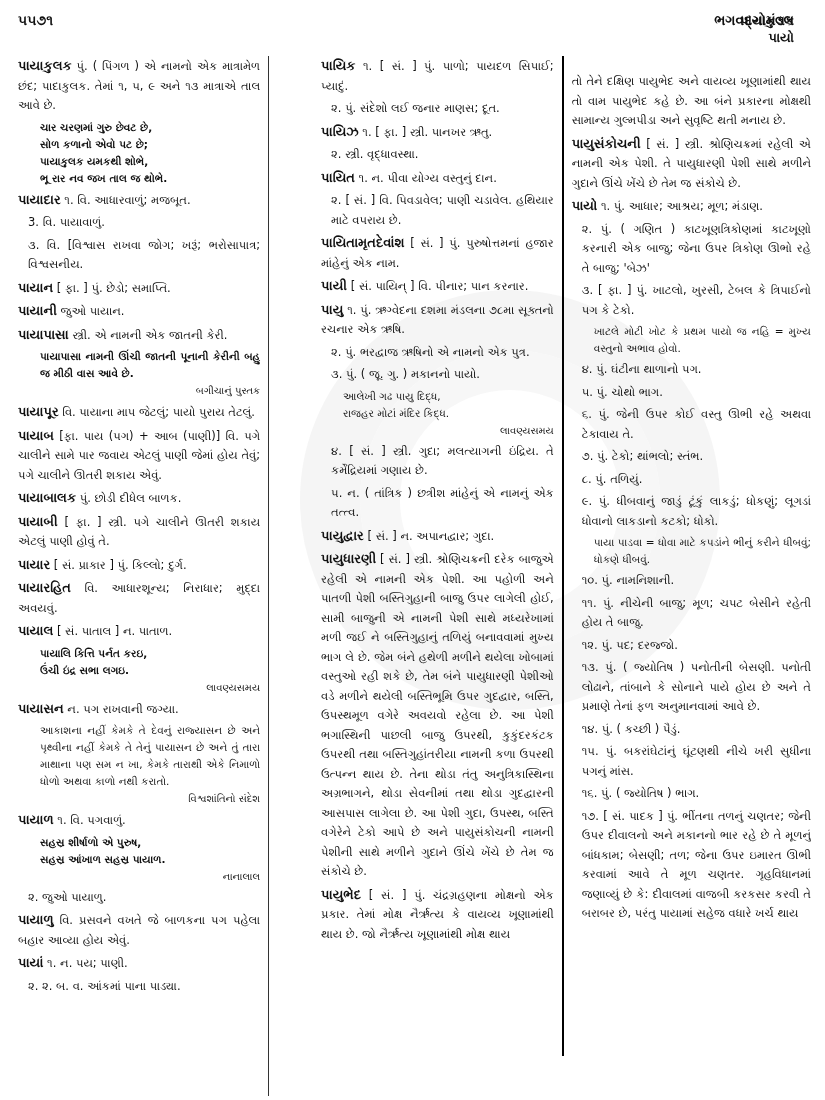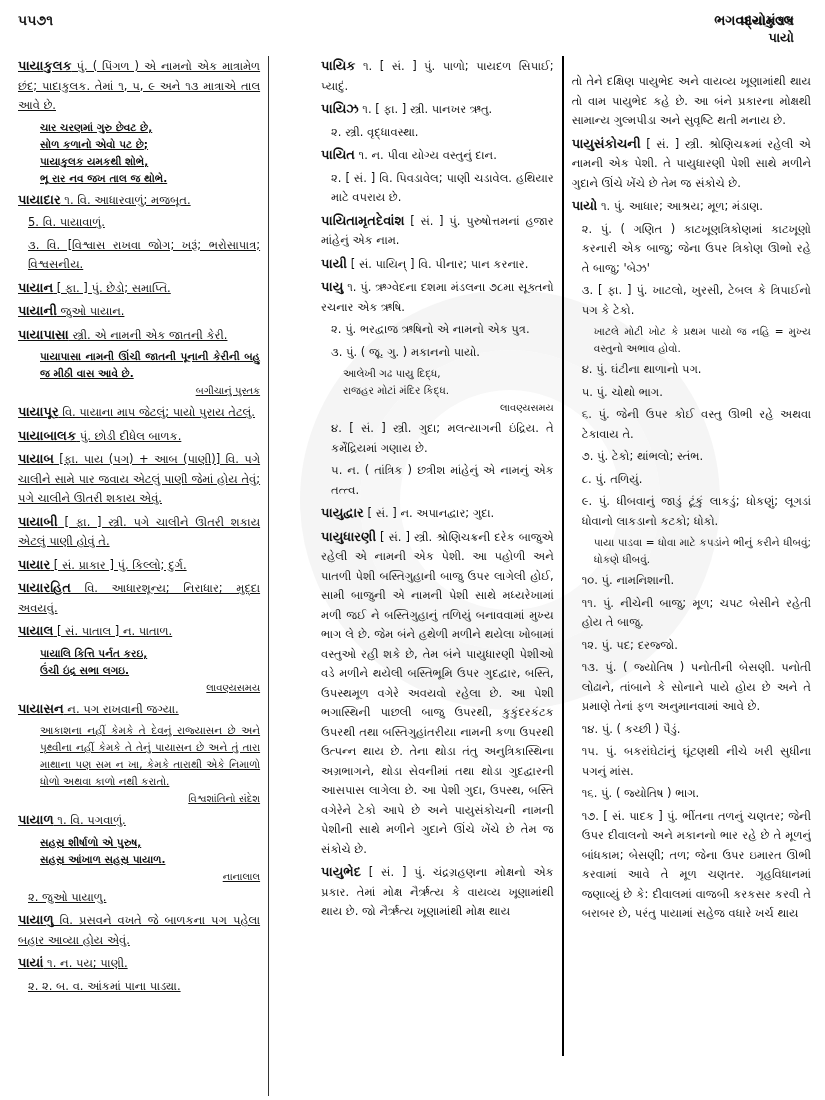--- a/index.html
+++ b/index.html
@@ -8,21 +8,21 @@
   .watermark { position:absolute; left:300px; top:290px; width:420px; height:420px;
                border-radius:50%; border:60px solid #f1f1f1; box-sizing:border-box; opacity:.7; z-index:0; }
   .watermark2 { position:absolute; left:360px; top:350px; width:300px; height:300px;
                 border-radius:50%; border:40px solid #f3f3f3; box-sizing:border-box; opacity:.7; z-index:0; }
   .header { position:absolute; top:8px; left:18px; right:31px; height:40px; z-index:1; }
   .hdr-page { position:absolute; left:0; top:4px; font-size:14px; font-weight:bold; }
   .hdr-title { position:absolute; left:0; right:0; top:4px; text-align:right; font-size:14px; font-weight:bold; }
   .hdr-guide { position:absolute; right:0; top:4px; text-align:right; font-size:13px; font-weight:bold; line-height:17px; }
   .columns { position:absolute; top:56px; left:18px; width:793px; height:1040px; display:flex; z-index:1; }
   .col { box-sizing:border-box; padding:0 8px; font-size:11.5px; line-height:19.5px; overflow:hidden; }
-  .col1 { width:266px; border-right:1px solid #333; padding-left:0;text-decoration:underline; }
+  .col1 { width:266px; border-right:1px solid #333; padding-left:0; }
   .col2 { width:265px; border-right:2px solid #000000; height:1000px;margin-left:44px; }
   .col3 { width:262px; padding-right:0;margin-top:16px; }
   .entry { margin-bottom:3px; text-align:justify; }
   .hw { font-weight:bold; font-size:13px; }
   .sub { padding-left:10px; }
   .quote { padding-left:22px; font-size:10.5px; line-height:17px; font-weight:bold; }
   .quote-plain { padding-left:22px; font-size:10.5px; line-height:17px; }
   .src { display:block; text-align:right; font-size:10px; font-weight:normal; }
 </style>
 </head>
@@ -43,32 +43,32 @@
 <div class="columns">
   <div class="col col1">
       <div class="entry"><span class="hw">પાયાકુલક</span><span> પું. ( પિંગળ ) એ નામનો એક માત્રામેળ છંદ; પાદાકુલક. તેમાં ૧, ૫, ૯ અને ૧૩ માત્રાએ તાલ આવે છે.</span></div>
       <div class="entry quote">
         <div>ચાર ચરણમાં ગુરુ છેવટ છે,</div>
         <div>સોળ કળાનો એવો પટ છે;</div>
         <div>પાયાકુલક યમકથી શોભે,</div>
         <div>ભૂ રાર નવ જખ તાલ જ થોભે.</div>
       </div>
       <div class="entry"><span class="hw">પાયાદાર</span><span> ૧. વિ. આધારવાળું; મજબૂત.</span></div>
-      <div class="entry sub">5. વિ. પાયાવાળું.</div>
+      <div class="entry sub">3. વિ. પાયાવાળું.</div>
       <div class="entry sub">૩. વિ. [વિશ્વાસ રાખવા જોગ; ખરૂં; ભરોસાપાત્ર; વિશ્વસનીય.</div>
       <div class="entry"><span class="hw">પાયાન</span><span> [ ફા. ] પું. છેડો; સમાપ્તિ.</span></div>
       <div class="entry"><span class="hw">પાયાની</span><span> જુઓ પાયાન.</span></div>
       <div class="entry"><span class="hw">પાયાપાસા</span><span> સ્ત્રી. એ નામની એક જાતની કેરી.</span></div>
       <div class="entry quote">
         <div>પાયાપાસા નામની ઊંચી જાતની પૂનાની કેરીની બહુ જ મીઠી વાસ આવે છે.</div>
         <span class="src">બગીચાનું પુસ્તક</span>
       </div>
       <div class="entry"><span class="hw">પાયાપૂર</span><span> વિ. પાયાના માપ જેટલું; પાયો પુરાય તેટલું.</span></div>
+      <div class="entry"><span class="hw">પાયાબ</span><span> [ફા. પાય (પગ) + આબ (પાણી)] વિ. પગે ચાલીને સામે પાર જવાય એટલું પાણી જેમાં હોય તેવું; પગે ચાલીને ઊતરી શકાય એવું.</span></div>
       <div class="entry"><span class="hw">પાયાબાલક</span><span> પું. છોડી દીધેલ બાળક.</span></div>
-      <div class="entry"><span class="hw">પાયાબ</span><span> [ફા. પાય (પગ) + આબ (પાણી)] વિ. પગે ચાલીને સામે પાર જવાય એટલું પાણી જેમાં હોય તેવું; પગે ચાલીને ઊતરી શકાય એવું.</span></div>
       <div class="entry"><span class="hw">પાયાબી</span><span> [ ફા. ] સ્ત્રી. પગે ચાલીને ઊતરી શકાય એટલું પાણી હોવું તે.</span></div>
       <div class="entry"><span class="hw">પાયાર</span><span> [ સં. પ્રાકાર ] પું. કિલ્લો; દુર્ગ.</span></div>
       <div class="entry"><span class="hw">પાયારહિત</span><span> વિ. આધારશૂન્ય; નિરાધાર; મુદ્દા અવયવું.</span></div>
       <div class="entry"><span class="hw">પાયાલ</span><span> [ સં. પાતાલ ] ન. પાતાળ.</span></div>
       <div class="entry quote">
         <div>પાયાલિ કિત્તિ પર્નત કરઇ,</div>
         <div>ઉંચી ઇંદ્ર સભા લગઇ.</div>
         <span class="src">લાવણ્યસમય</span>
       </div>
       <div class="entry"><span class="hw">પાયાસન</span><span> ન. પગ રાખવાની જગ્યા.</span></div>
@@ -82,20 +82,21 @@
         <div>સહસ્ર આંખાળ સહસ્ર પાયાળ.</div>
         <span class="src">નાનાલાલ</span>
       </div>
       <div class="entry sub">૨. જુઓ પાયાળુ.</div>
       <div class="entry"><span class="hw">પાયાળુ</span><span> વિ. પ્રસવને વખતે જે બાળકના પગ પહેલા બહાર આવ્યા હોય એવું.</span></div>
       <div class="entry"><span class="hw">પાયાં</span><span> ૧. ન. પય; પાણી.</span></div>
       <div class="entry sub">૨. ૨. બ. વ. આંકમાં પાના પાડ્યા.</div>
     </div>
   <div class="col col2">
       <div class="entry"><span class="hw">પાયિક</span><span> ૧. [ સં. ] પું. પાળો; પાયદળ સિપાઈ; પ્યાદું.</span></div>
+      <div class="entry sub">૨. પું. સંદેશો લઈ જનાર માણસ; દૂત.</div>
       <div class="entry"><span class="hw">પાયિઝ</span><span> ૧. [ ફા. ] સ્ત્રી. પાનખર ઋતુ.</span></div>
       <div class="entry sub">૨. સ્ત્રી. વૃદ્ધાવસ્થા.</div>
       <div class="entry"><span class="hw">પાયિત</span><span> ૧. ન. પીવા યોગ્ય વસ્તુનું દાન.</span></div>
       <div class="entry sub">૨. [ સં. ] વિ. પિવડાવેલ; પાણી ચડાવેલ. હથિયાર માટે વપરાય છે.</div>
       <div class="entry"><span class="hw">પાયિતામૃતદેવાંશ</span><span> [ સં. ] પું. પુરુષોત્તમનાં હજાર માંહેનું એક નામ.</span></div>
       <div class="entry"><span class="hw">પાયી</span><span> [ સં. પાયિન્ ] વિ. પીનાર; પાન કરનાર.</span></div>
       <div class="entry"><span class="hw">પાયુ</span><span> ૧. પું. ઋગ્વેદના દશમા મંડલના ૭૮મા સૂક્તનો રચનાર એક ઋષિ.</span></div>
       <div class="entry sub">૨. પું. ભરદ્વાજ ઋષિનો એ નામનો એક પુત્ર.</div>
       <div class="entry sub">૩. પું. ( જૂ. ગુ. ) મકાનનો પાયો.</div>
       <div class="entry quote-plain">

